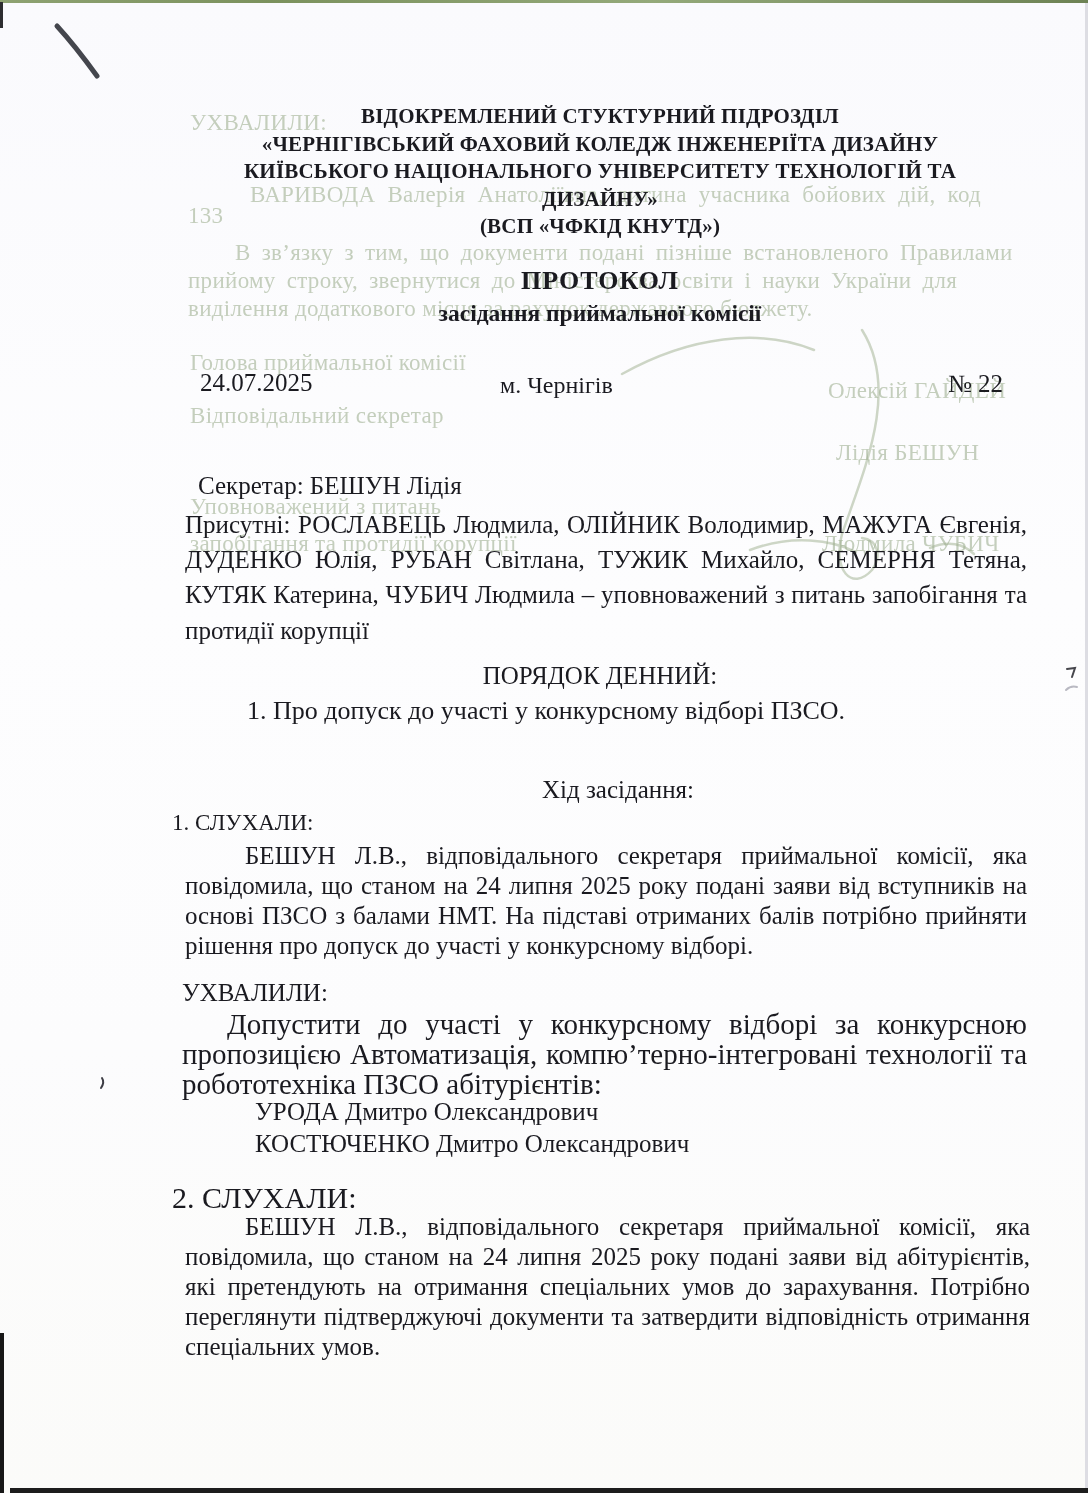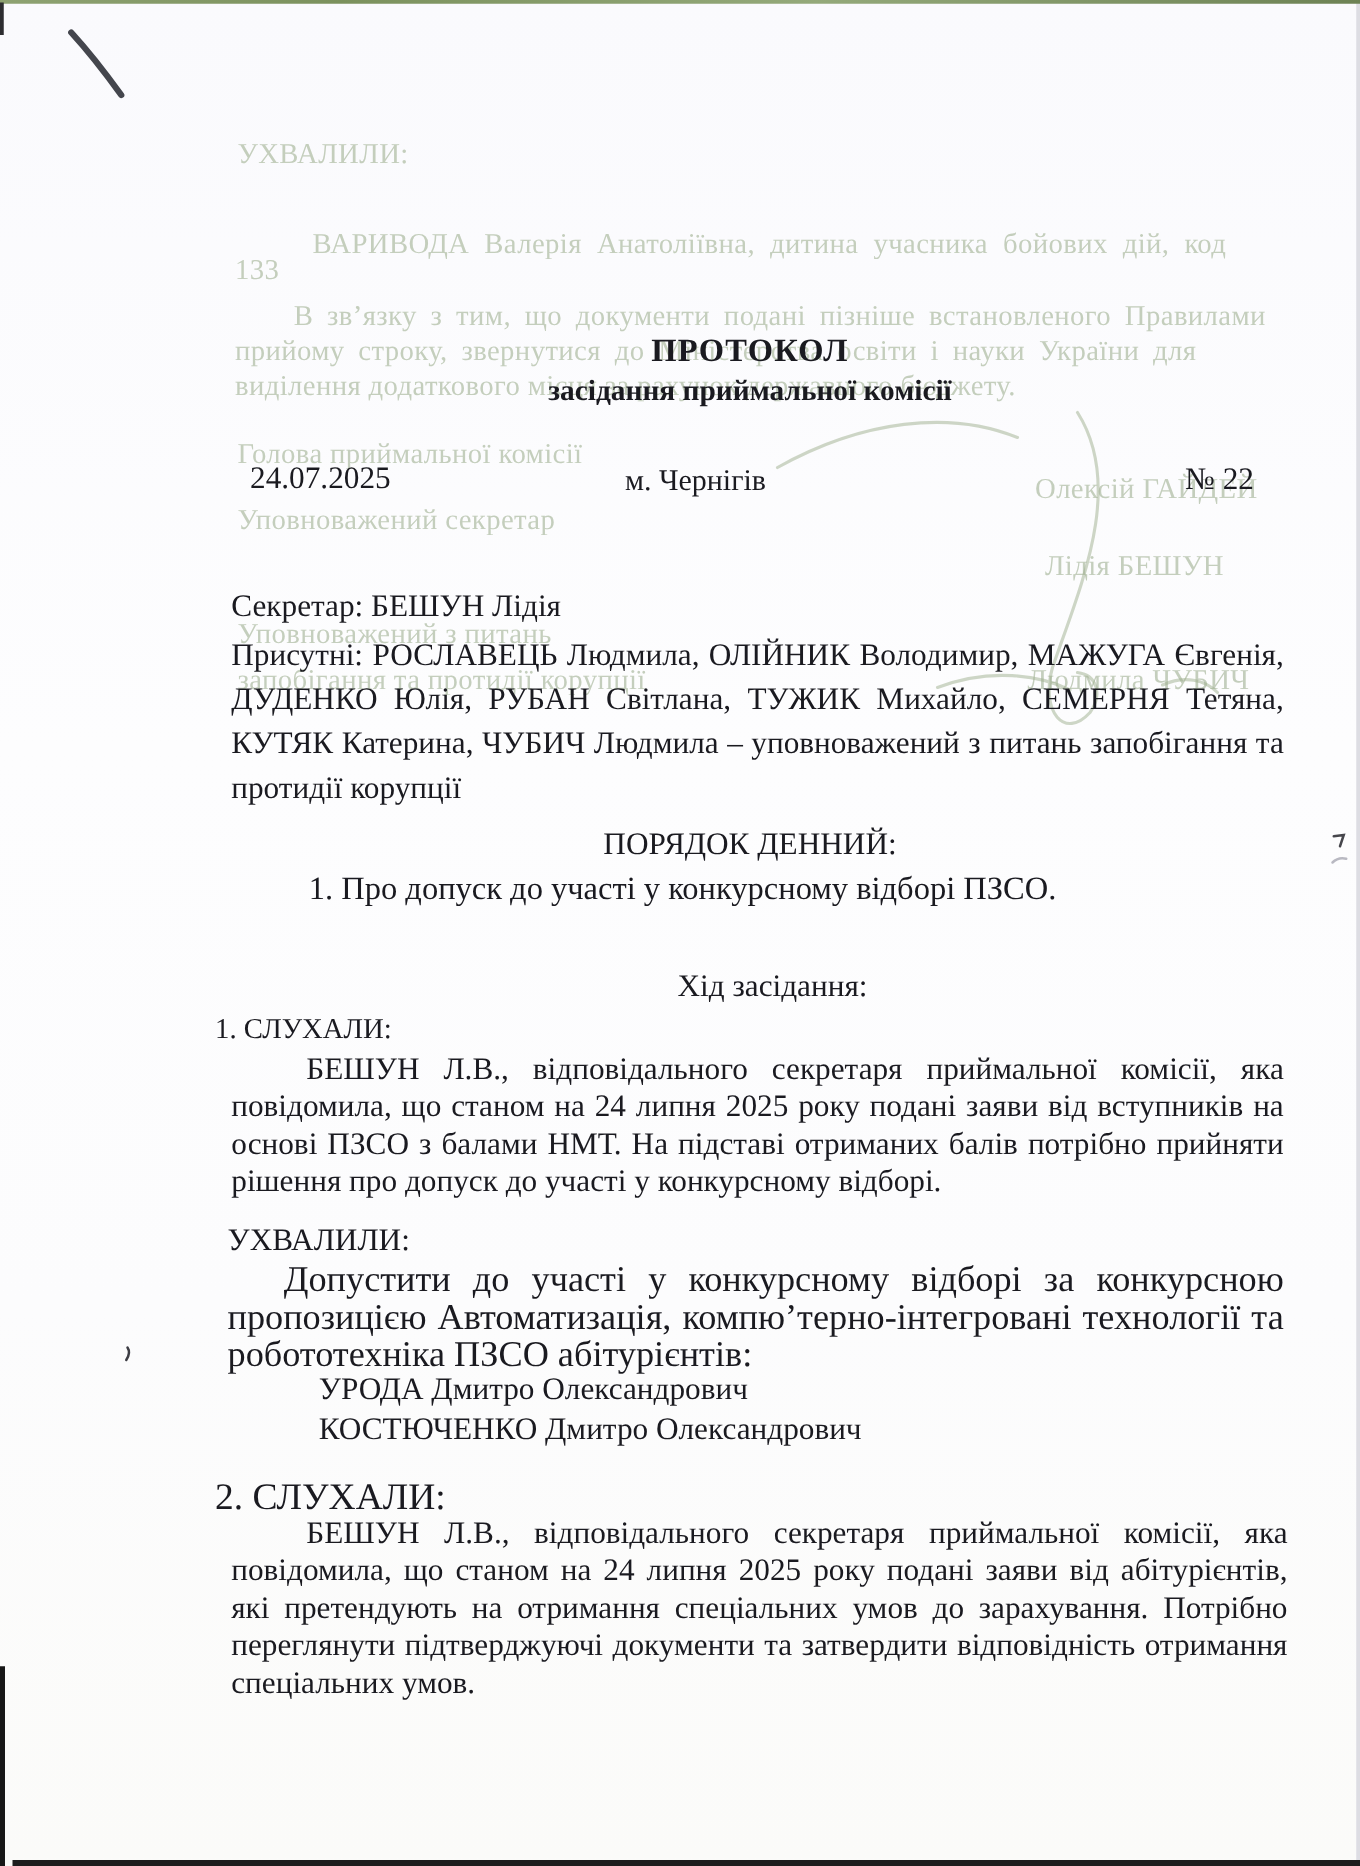--- a/index.html
+++ b/index.html
@@ -52,21 +52,21 @@
   .header-block { left:200px; top:103px; width:800px; text-align:center;
                   font-weight:700; font-size:21px; line-height:27.5px; letter-spacing:0.2px; }
   .doc-title    { left:200px; top:266px; width:800px; text-align:center;
                   font-weight:700; font-size:26px; letter-spacing:1px; }
   .doc-subtitle { left:200px; top:300px; width:800px; text-align:center;
                   font-weight:700; font-size:23.5px; }
   .meta-date    { left:200px; top:369px; font-size:25px; }
   .meta-city    { left:500px; top:372px; font-size:24px; }
   .meta-number  { left:948px; top:370px; font-size:25px; }
   .line-chair    { left:185px; top:437px; font-size:25px; }
-  .line-secretary{ left:185px; top:472px; font-size:25px; }
+  .line-secretary{ left:198px; top:472px; font-size:25px; }
   .para-present  { left:185px; top:507px; width:842px; font-size:25px;
                    line-height:35.2px; text-align:justify; }
   .agenda-heading{ left:200px; top:662px; width:800px; text-align:center; font-size:25px; }
   .agenda-item1  { left:247px; top:696px; font-size:26px; }
   .agenda-item2  { left:247px; top:722px; font-size:25px; }
   .proceedings-heading { left:218px; top:776px; width:800px; text-align:center; font-size:25px; }
   .s1-heading    { left:172px; top:810px; font-size:23px; }
   .s1-body       { left:185px; top:841px; width:842px; font-size:25px;
                    line-height:30px; text-align:justify; text-indent:60px; }
   .resolved-heading { left:182px; top:979px; font-size:25px; }
@@ -99,37 +99,44 @@
   </div>
 
   <div class="bleed bl0">УХВАЛИЛИ:</div>
   <div class="bleed bl1">ВАРИВОДА Валерія Анатоліївна, дитина учасника бойових дій, код</div>
   <div class="bleed bl2">133</div>
   <div class="bleed bl3">В зв’язку з тим, що документи подані пізніше встановленого Правилами</div>
   <div class="bleed bl4">прийому строку, звернутися до Міністерства освіти і науки України для</div>
   <div class="bleed bl5">виділення додаткового місця за рахунок державного бюджету.</div>
   <div class="bleed bl6">Голова приймальної комісії</div>
   <div class="bleed bl7">Олексій ГАЙДЕЙ</div>
-  <div class="bleed bl8">Уповноважений секретар</div>
+  <div class="bleed bl8">Відповідальний секретар</div>
   <div class="bleed bl9">Лідія БЕШУН</div>
   <div class="bleed bl10">Уповноважений з питань</div>
   <div class="bleed bl11">запобігання та протидії корупції</div>
   <div class="bleed bl12">Людмила ЧУБИЧ</div>
 
   <div class="signature">
     <svg width="460" height="320" viewBox="0 0 460 320">
       <g stroke="#9fb08f" stroke-width="2.5" fill="none" stroke-linecap="round">
         <path d="M22 76 C 90 38, 160 30, 214 52"></path>
         <path d="M262 32 C 300 92, 264 172, 242 236 C 232 272, 252 294, 272 272 C 282 258, 278 242, 262 240"></path>
         <path d="M150 252 C 192 236, 232 242, 256 254"></path>
         <path d="M330 250 C 348 242, 364 246, 374 256"></path>
       </g>
     </svg>
   </div>
 
+  <div class="txt header-block">
+    <div>ВІДОКРЕМЛЕНИЙ СТУКТУРНИЙ ПІДРОЗДІЛ</div>
+    <div>«ЧЕРНІГІВСЬКИЙ ФАХОВИЙ КОЛЕДЖ ІНЖЕНЕРІЇТА ДИЗАЙНУ</div>
+    <div>КИЇВСЬКОГО НАЦІОНАЛЬНОГО УНІВЕРСИТЕТУ ТЕХНОЛОГІЙ ТА</div>
+    <div>ДИЗАЙНУ»</div>
+    <div>(ВСП «ЧФКІД КНУТД»)</div>
+  </div>
 
   <div class="txt doc-title">ПРОТОКОЛ</div>
   <div class="txt doc-subtitle">засідання приймальної комісії</div>
 
   <div class="txt meta-date">24.07.2025</div>
   <div class="txt meta-city">м. Чернігів</div>
   <div class="txt meta-number">№ 22</div>
 
   <div class="txt line-secretary">Секретар: БЕШУН Лідія</div>
   <div class="txt para-present">Присутні: РОСЛАВЕЦЬ Людмила, ОЛІЙНИК Володимир, МАЖУГА Євгенія, ДУДЕНКО Юлія, РУБАН Світлана, ТУЖИК Михайло, СЕМЕРНЯ Тетяна, КУТЯК Катерина, ЧУБИЧ Людмила – уповноважений з питань запобігання та протидії корупції</div>

